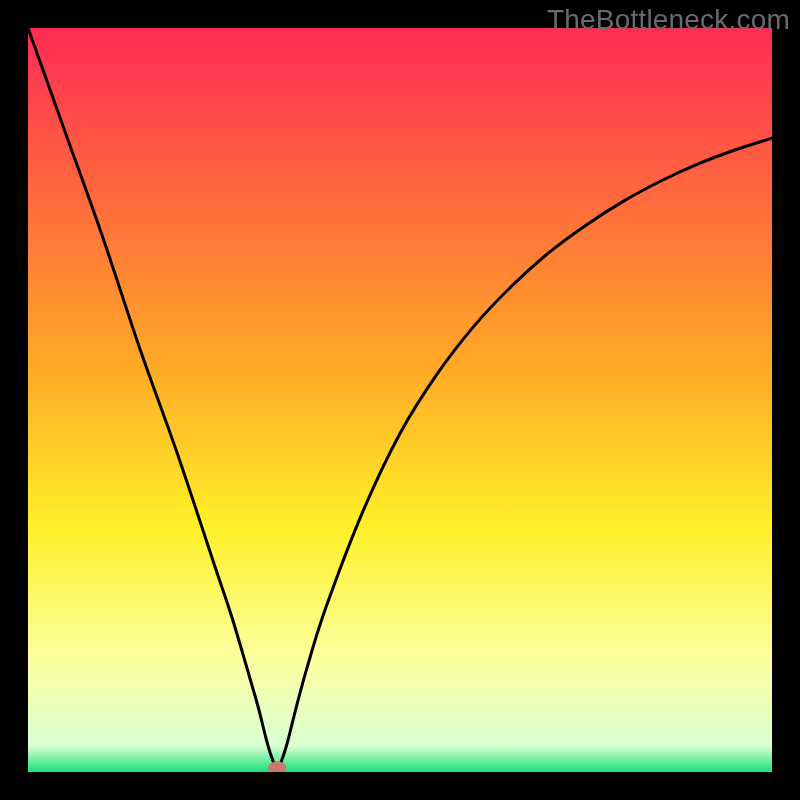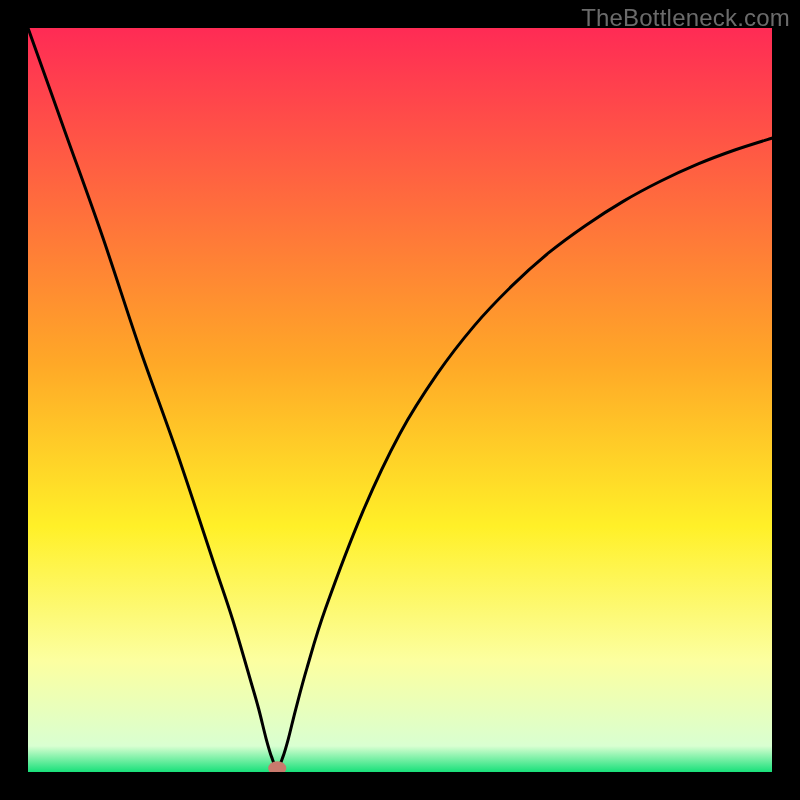--- a/index.html
+++ b/index.html
@@ -17,21 +17,21 @@
     top: 28px;
     width: 744px;
     height: 744px;
     background: #000;
   }
   .watermark {
     position: absolute;
     top: 4px;
     right: 10px;
     color: #6b6b6b;
-    font-size: 24px;
+    font-size: 28px;
     letter-spacing: 0.2px;
     font-weight: 500;
     z-index: 10;
   }
   svg.plot {
     position: absolute;
     left: 0;
     top: 0;
     width: 744px;
     height: 744px;

